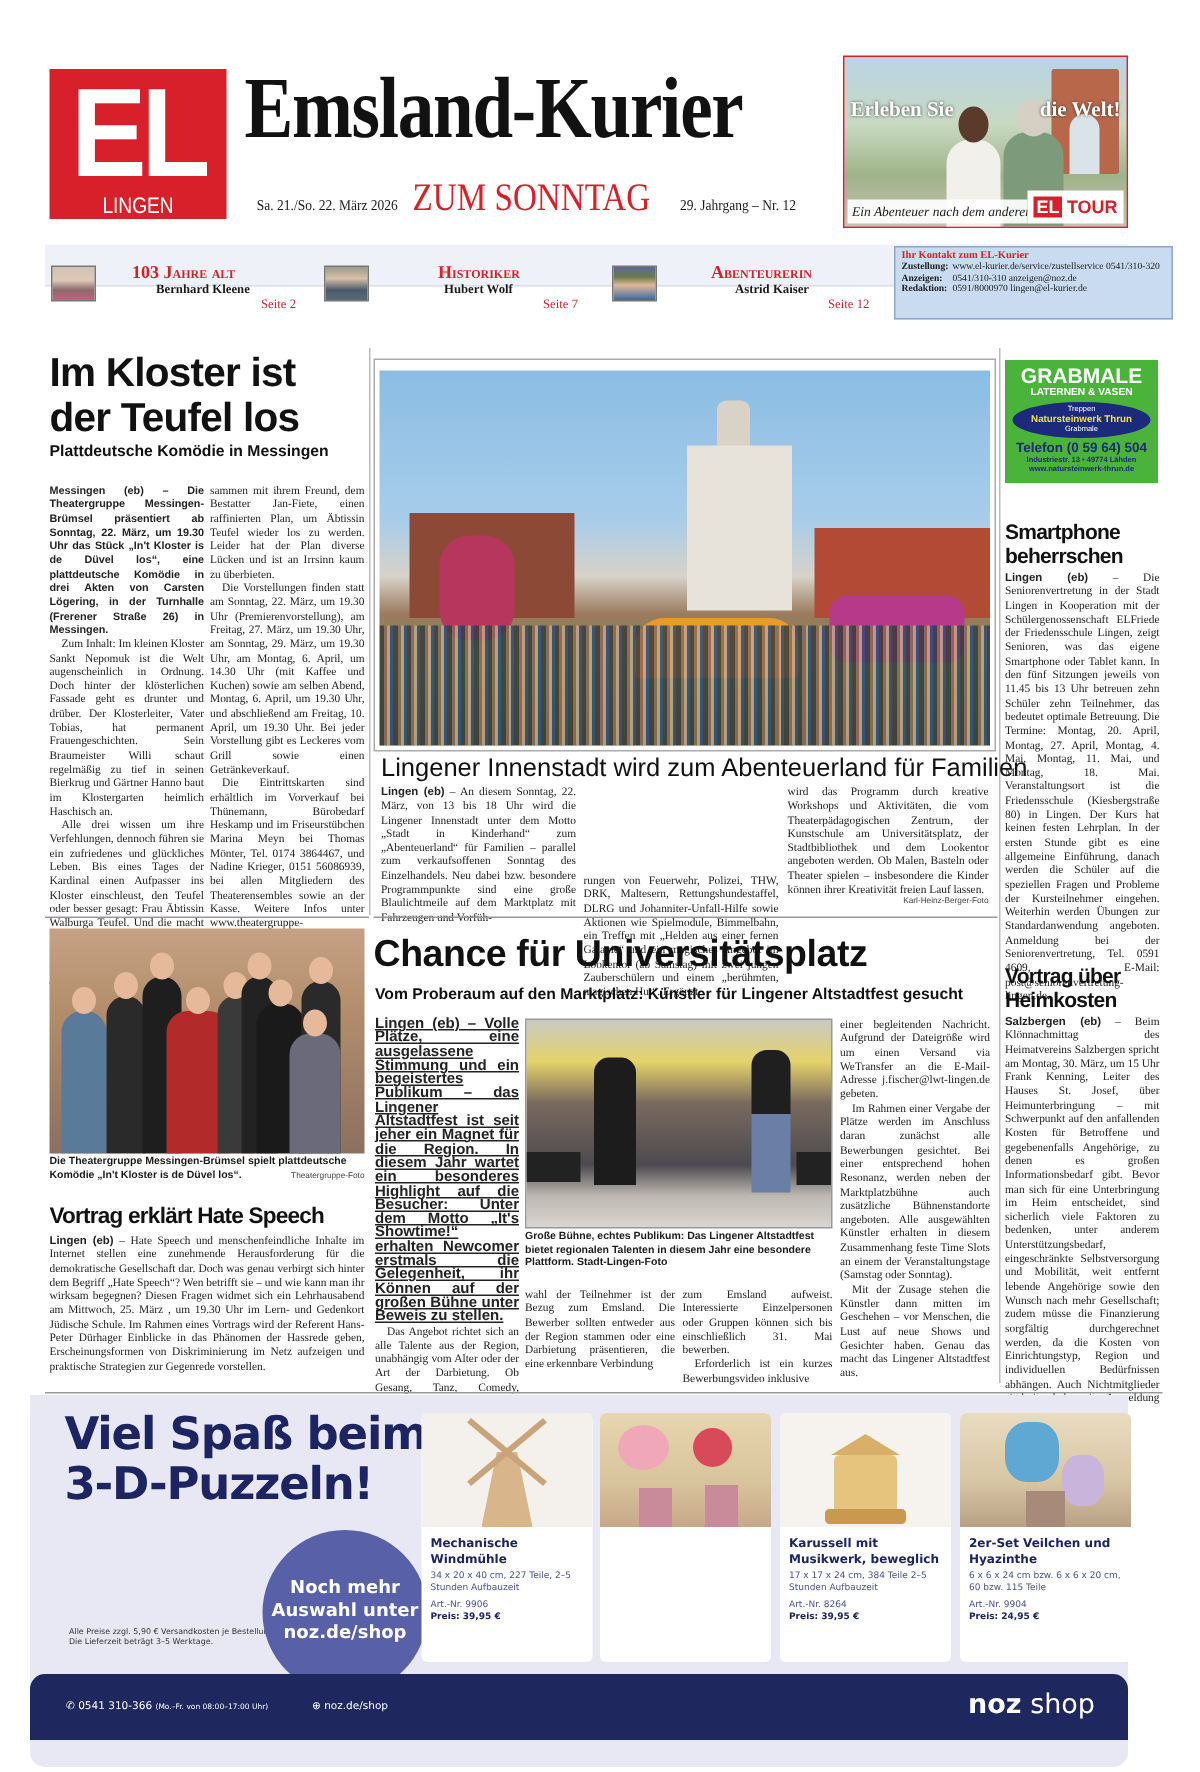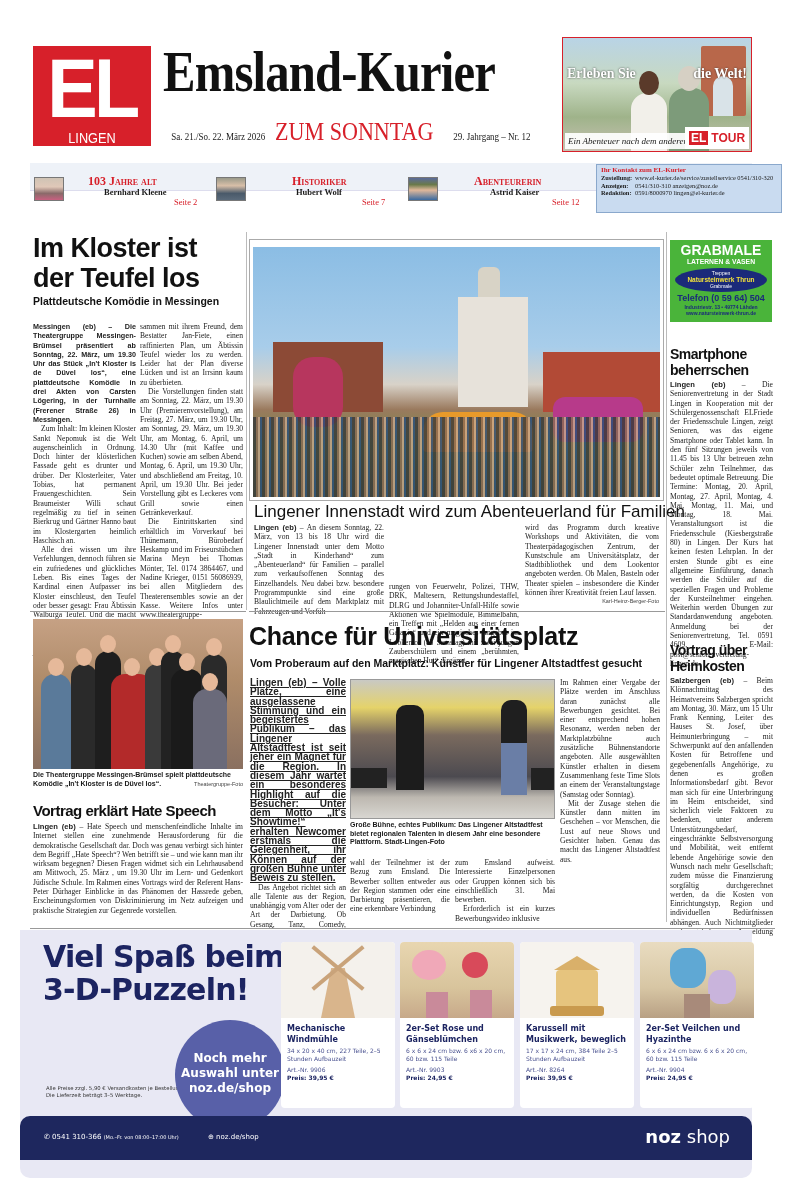--- a/index.html
+++ b/index.html
@@ -280,20 +280,21 @@
   <div class="perf1"></div>
   <div class="perf2"></div>
 </div>
 <div id="stage-caption" class="abs">Große Bühne, echtes Publikum: Das Lingener Altstadtfest bietet regionalen Talenten in diesem Jahr eine besondere Plattform. Stadt-Lingen-Foto</div>
 <div id="chance-col2" class="abs body">wahl der Teilnehmer ist der Bezug zum Emsland. Die Bewerber sollten entweder aus der Region stammen oder eine Darbietung präsentieren, die eine erkennbare Verbindung</div>
 <div id="chance-col3" class="abs body">
   <p>zum Emsland aufweist. Interessierte Einzelpersonen oder Gruppen können sich bis einschließlich 31. Mai bewerben.</p>
   <p>Erforderlich ist ein kurzes Bewerbungsvideo inklusive</p>
 </div>
 <div id="chance-col4" class="abs body">
+  <p>einer begleitenden Nachricht. Aufgrund der Dateigröße wird um einen Versand via WeTransfer an die E-Mail-Adresse j.fischer@lwt-lingen.de gebeten.</p>
   <p>Im Rahmen einer Vergabe der Plätze werden im Anschluss daran zunächst alle Bewerbungen gesichtet. Bei einer entsprechend hohen Resonanz, werden neben der Marktplatzbühne auch zusätzliche Bühnenstandorte angeboten. Alle ausgewählten Künstler erhalten in diesem Zusammenhang feste Time Slots an einem der Veranstaltungstage (Samstag oder Sonntag).</p>
   <p>Mit der Zusage stehen die Künstler dann mitten im Geschehen – vor Menschen, die Lust auf neue Shows und Gesichter haben. Genau das macht das Lingener Altstadtfest aus.</p>
 </div>
 
 <div id="rule-h-bottom" class="abs"></div>
 
 <div id="shop-ad" class="abs"></div>
 <div id="shop-head" class="abs">
   <div>Viel Spaß beim</div>
   <div>3-D-Puzzeln!</div>
@@ -318,26 +319,20 @@
     <div class="price">Preis: 39,95 €</div>
   </div>
 </div>
 <div class="prod" style="left:400px">
   <div class="img" style="background:linear-gradient(180deg,#e8d6b0 0,#d8c49c 60%,#c7a98a 100%)">
     <div style="position:absolute;left:12px;top:8px;width:34px;height:30px;border-radius:50%;background:#f0a8b8"></div>
     <div style="position:absolute;left:62px;top:10px;width:26px;height:26px;border-radius:50%;background:#d84a5a"></div>
     <div style="position:absolute;left:26px;top:50px;width:22px;height:26px;background:#c98a9a"></div>
     <div style="position:absolute;left:70px;top:48px;width:22px;height:28px;background:#c98a9a"></div>
   </div>
-  <div class="info">
-    <div class="pn">2er-Set Rose und Gänseblümchen</div>
-    <div class="spec">6 x 6 x 24 cm bzw. 6 x6 x 20 cm, 60 bzw. 115 Teile</div>
-    <div class="art">Art.-Nr. 9903</div>
-    <div class="price">Preis: 24,95 €</div>
-  </div>
 </div>
 <div class="prod" style="left:520px">
   <div class="img" style="background:#f6f3ee">
     <div style="position:absolute;left:34px;top:14px;width:46px;height:14px;background:#d9b06a;clip-path:polygon(50% 0,100% 100%,0 100%)"></div>
     <div style="position:absolute;left:36px;top:28px;width:42px;height:40px;background:#e6c47e;border-radius:4px"></div>
     <div style="position:absolute;left:30px;top:64px;width:54px;height:10px;background:#c99a4e;border-radius:3px"></div>
   </div>
   <div class="info">
     <div class="pn">Karussell mit Musikwerk, beweglich</div>
     <div class="spec">17 x 17 x 24 cm, 384 Teile 2–5 Stunden Aufbauzeit</div>

